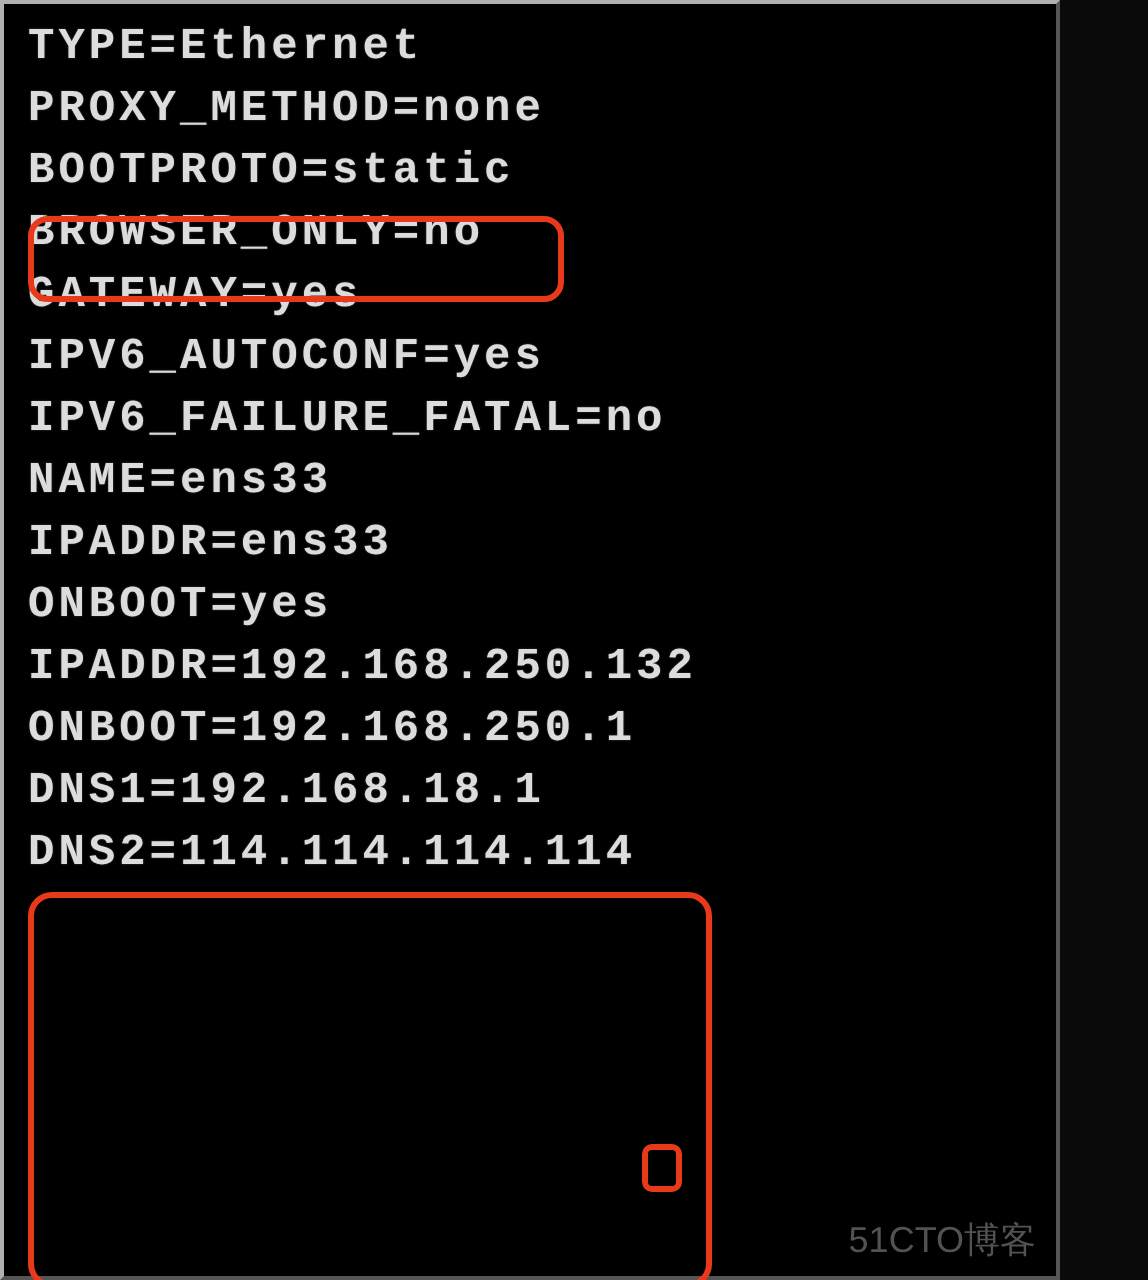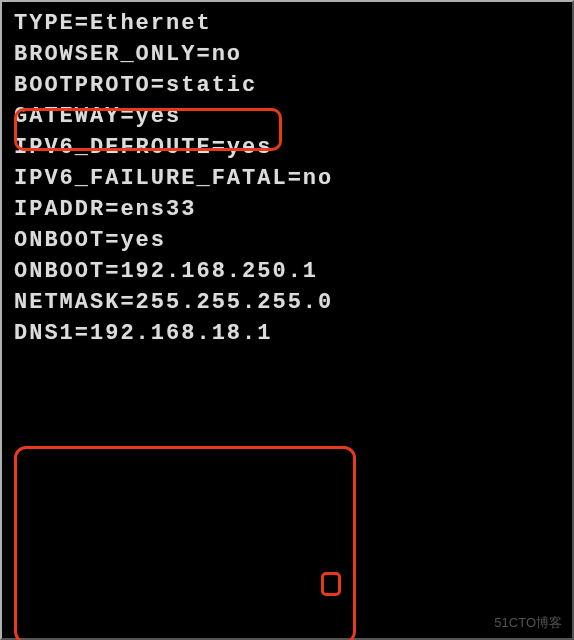--- a/index.html
+++ b/index.html
@@ -5,21 +5,21 @@
   html, body {
     margin: 0;
     padding: 0;
     width: 574px;
     height: 640px;
     background: #0a0a0a;
     overflow: hidden;
   }
   .frame {
     box-sizing: border-box;
-    width: 574px;
+    width: 530px;
     height: 640px;
     border: 2px solid #8a8a8a;
     border-top-color: #b0b0b0;
     border-left-color: #b0b0b0;
     border-right-color: #555;
     border-bottom-color: #555;
     background: #000;
     position: relative;
     padding: 6px 0 0 6px;
   }
@@ -66,42 +66,45 @@
     border: 3px solid #e83a1a;
     border-radius: 5px;
     pointer-events: none;
   }
   .watermark {
     position: absolute;
     right: 10px;
     bottom: 6px;
     color: #6e6e6e;
     font-family: Arial, "Microsoft YaHei", sans-serif;
-    font-size: 13px;
+    font-size: 18px;
     letter-spacing: 0;
     font-weight: normal;
     opacity: 0.75;
   }
 </style>
 </head>
 <body>
 
 <div class="frame">
   <div class="terminal">
     <div class="line">TYPE=Ethernet</div>
+    <div class="line">PROXY_METHOD=none</div>
+    <div class="line">BOOTPROTO=static</div>
     <div class="line">BROWSER_ONLY=no</div>
-    <div class="line">BOOTPROTO=static</div>
     <div class="line">GATEWAY=yes</div>
-    <div class="line">IPV6_DEFROUTE=yes</div>
+    <div class="line">IPV6_AUTOCONF=yes</div>
     <div class="line">IPV6_FAILURE_FATAL=no</div>
+    <div class="line">NAME=ens33</div>
     <div class="line">IPADDR=ens33</div>
     <div class="line">ONBOOT=yes</div>
+    <div class="line">IPADDR=192.168.250.132</div>
     <div class="line">ONBOOT=192.168.250.1</div>
-    <div class="line">NETMASK=255.255.255.0</div>
     <div class="line">DNS1=192.168.18.1</div>
+    <div class="line">DNS2=114.114.114.114</div>
 
     <div class="highlight-1"></div>
     <div class="highlight-2"></div>
     <div class="cursor-box"></div>
   </div>
 
   <div class="watermark">51CTO博客</div>
 </div>
 
 </body></html>

